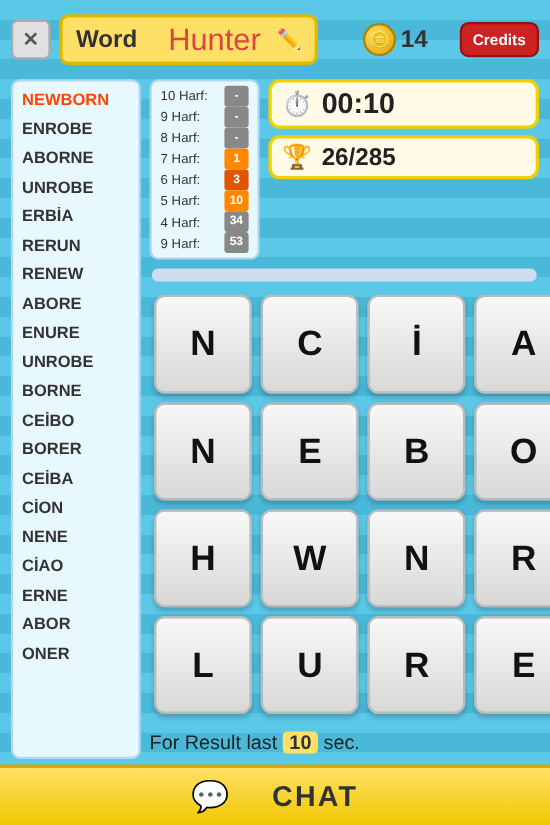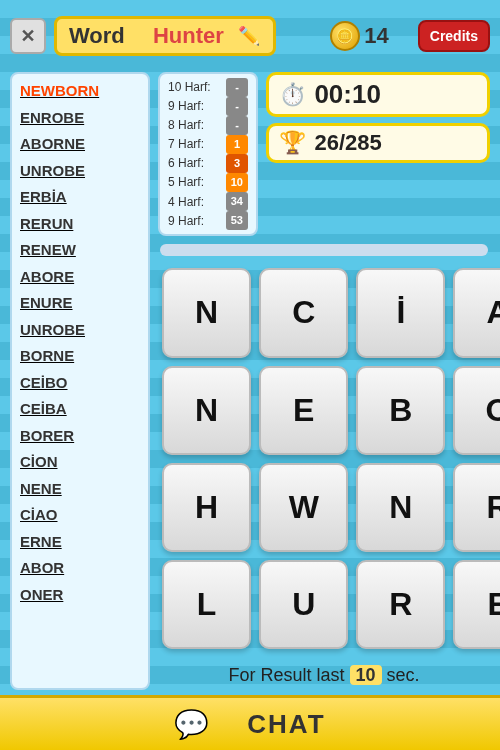--- a/index.html
+++ b/index.html
@@ -64,22 +64,22 @@
       gap: 11px;
     }
 
     .title-word {
       font-size: 22px;
       font-weight: bold;
       color: #333;
     }
 
     .title-hunter {
-      font-size: 22px;
-      font-weight: bold;
+      font-size: 28px;
+      font-weight: normal;
       color: #d44;
     }
 
     .title-pencil {
       font-size: 18px;
       margin-left: 4px;
     }
 
     .coin-area {
       display: flex;
@@ -124,28 +124,27 @@
       top: 72px;
       left: 10px;
       right: 10px;
       bottom: 60px;
       display: flex;
       gap: 8px;
     }
 
     
     .word-list {
-      width: 140px;
+      width: 118px;
       background: #e8f8ff;
       border-radius: 8px;
       border: 2px solid #b0d8ee;
       overflow-y: auto;
       padding: 4px 0;
       flex-shrink: 0;
-      text-decoration: underline;
     }
 
     .word-item {
       padding: 2px 8px;
       font-size: 15px;
       font-weight: bold;
       color: #333;
       line-height: 1.5;
     }
 
@@ -281,21 +280,20 @@
       font-size: 32px;
       font-weight: bold;
       color: #111;
       aspect-ratio: 1;
       box-shadow: 0 3px 5px rgba(0,0,0,0.2);
       cursor: pointer;
     }
 
     
     .result-text {
-      text-align: center;
       font-size: 18px;
       color: #222;
       padding: 4px 0;
     }
 
     .result-highlight {
       background: #ffe066;
       border-radius: 4px;
       padding: 0 6px;
       font-weight: bold;
@@ -359,22 +357,22 @@
         <div class="word-item">ABORNE</div>
         <div class="word-item">UNROBE</div>
         <div class="word-item">ERBİA</div>
         <div class="word-item">RERUN</div>
         <div class="word-item">RENEW</div>
         <div class="word-item">ABORE</div>
         <div class="word-item">ENURE</div>
         <div class="word-item">UNROBE</div>
         <div class="word-item">BORNE</div>
         <div class="word-item">CEİBO</div>
+        <div class="word-item">BORER</div>
         <div class="word-item">CEİBA</div>
-        <div class="word-item">BORER</div>
         <div class="word-item">CİON</div>
         <div class="word-item">NENE</div>
         <div class="word-item">CİAO</div>
         <div class="word-item">ERNE</div>
         <div class="word-item">ABOR</div>
         <div class="word-item">ONER</div>
       </div>
 
     <div class="right-panel">
 

